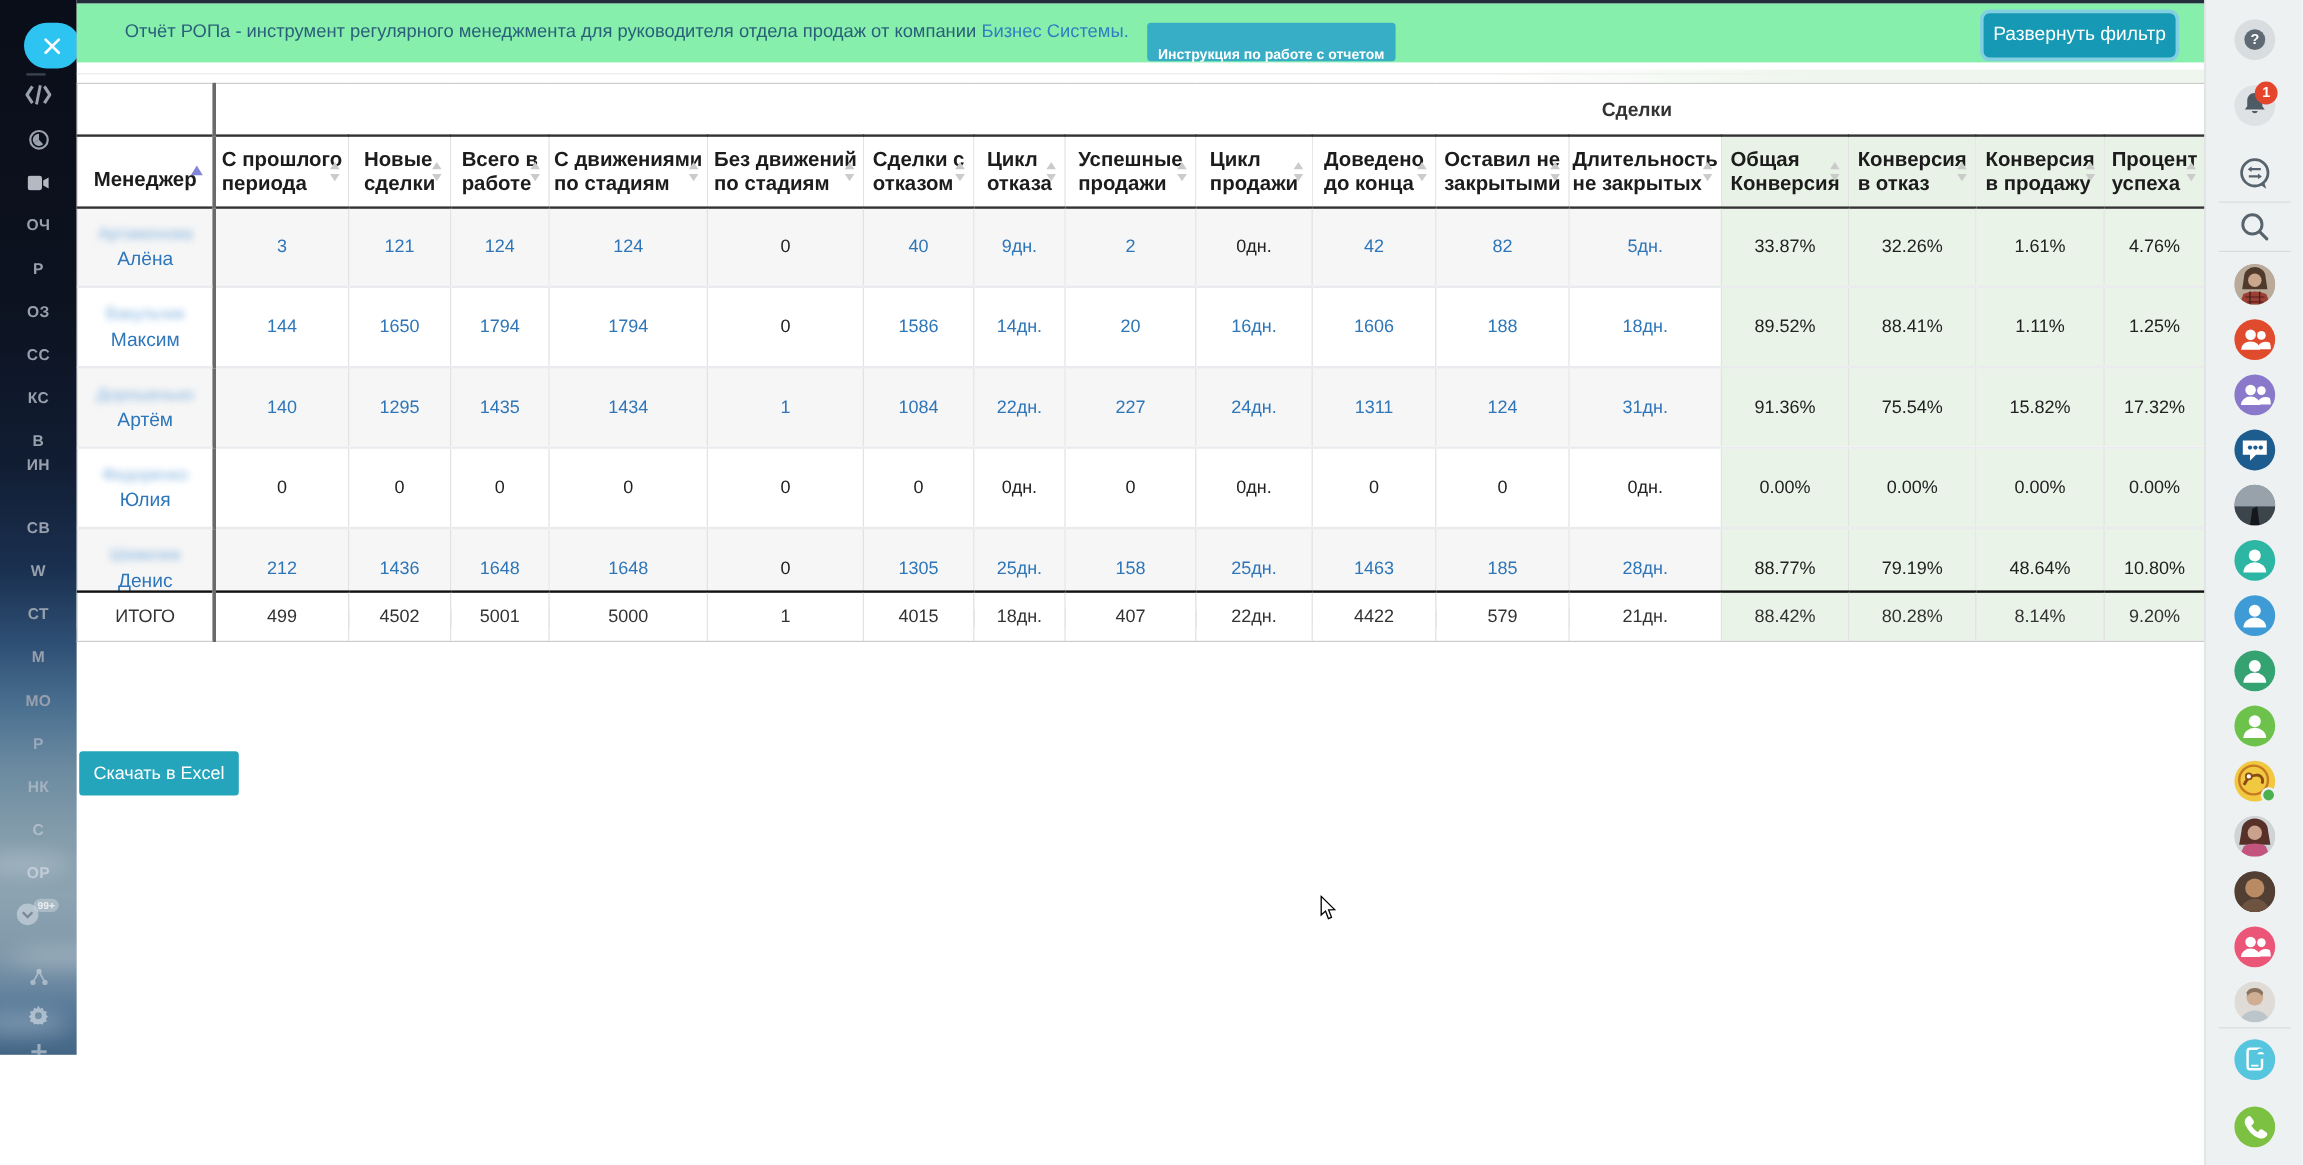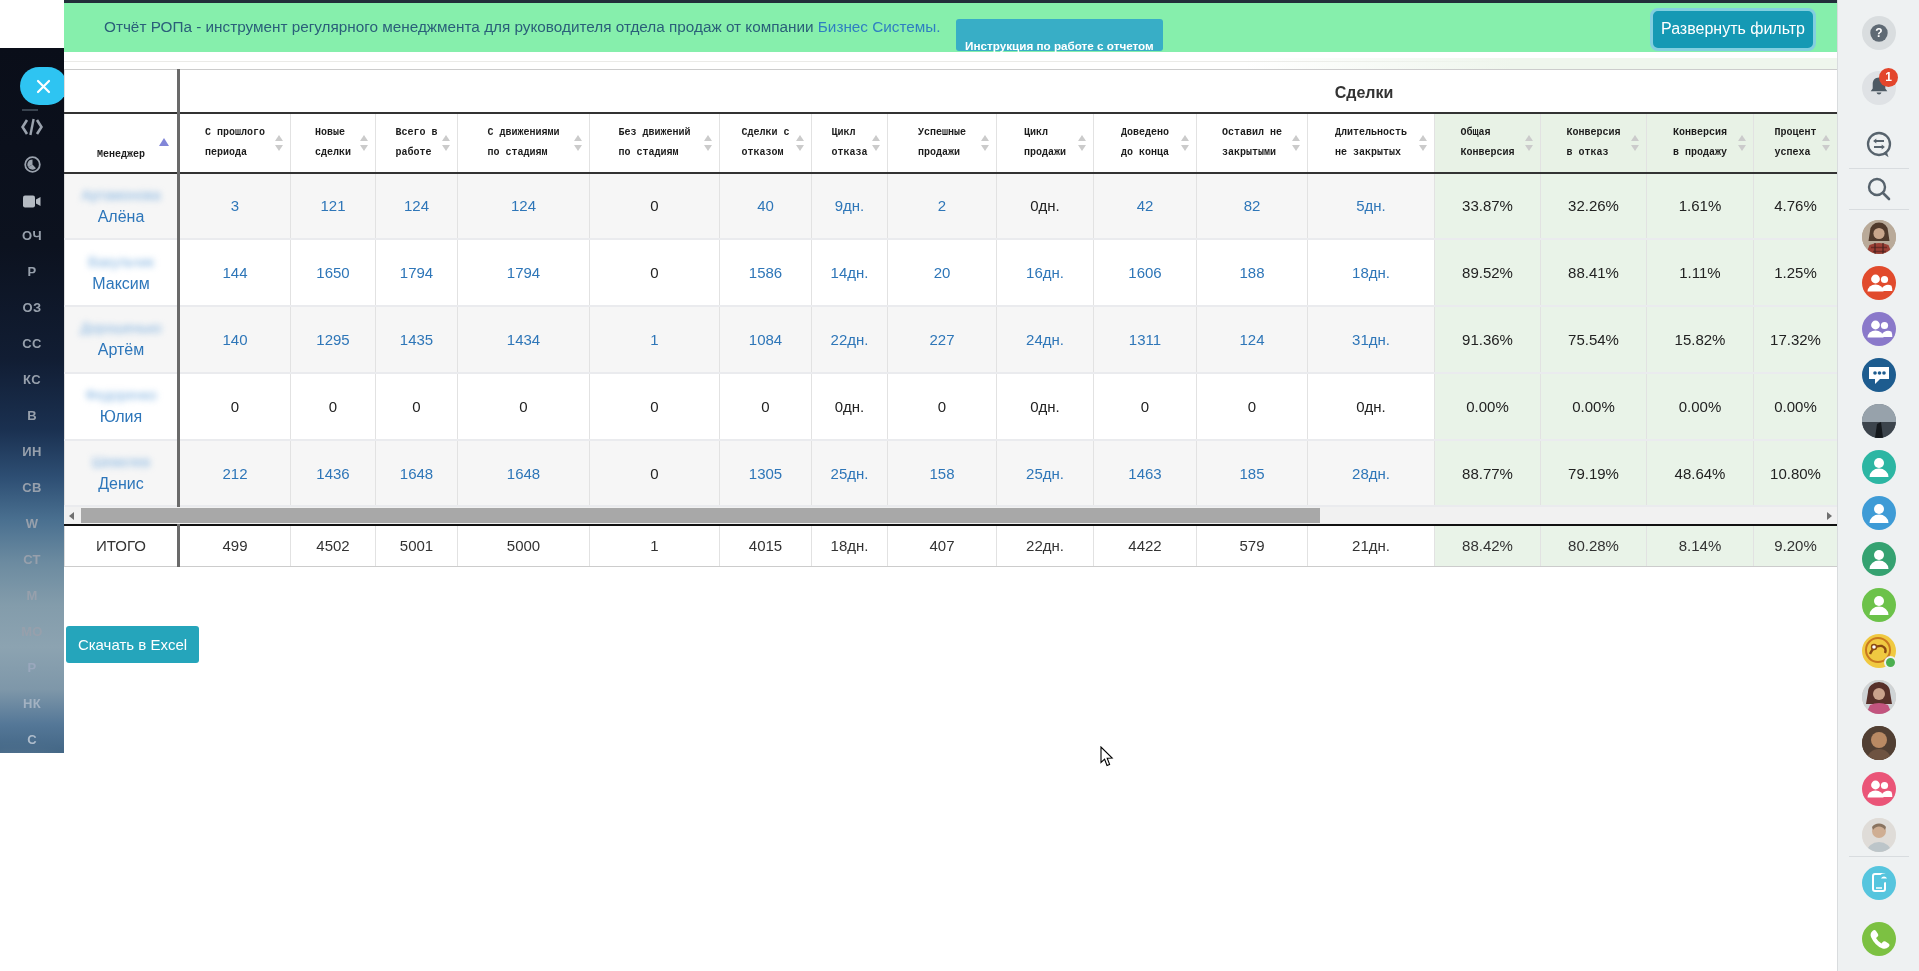--- a/index.html
+++ b/index.html
@@ -1,23 +1,23 @@
 <!DOCTYPE html>
 <html><head>
 <meta charset="utf-8">
 <style>
 * { margin:0; padding:0; box-sizing:border-box; }
 html,body { width:1919px; height:971px; overflow:hidden; background:#fff;
   font-family:"Liberation Sans", sans-serif; }
 #page { position:relative; width:1919px; height:971px; }
 
 
-#lsb { position:absolute; left:0; top:0; width:64px; height:705px;
+#lsb { position:absolute; left:0; top:0; width:64px; height:879px;
   background:linear-gradient(180deg,#0a0e19 0%,#0c121f 28%,#111d33 44%,#1a3050 54%,#2e4f74 61%,#4a7090 67%,#6c8ba0 73%,#839cab 79%,#8ca3b1 85%,#7e97a9 91%,#547797 96%,#436685 100%);
-  overflow:hidden;margin-top:48px; }
+  overflow:hidden; }
 #lsb .cloud { position:absolute; background:rgba(255,255,255,.55); border-radius:50%; filter:blur(9px); }
 .lmenu { position:absolute; left:0; width:64px; text-align:center; color:#97a0ac;
   font-size:13px; font-weight:bold; letter-spacing:.3px; }
 #xbtn { position:absolute; left:20px; top:19px; width:47px; height:38px;
   background:#2ec4f2; border-radius:19px; }
 #xbtn svg { position:absolute; left:16px; top:12px; }
 .licon { position:absolute; left:0; width:64px; text-align:center;text-decoration:underline; }
 
 
 #main { position:absolute; left:64px; top:0; width:1773px; height:971px; background:#fff; }
@@ -34,22 +34,22 @@
 
 #greentint { position:absolute; left:1180px; top:58px; width:593px; height:11px; background:linear-gradient(90deg, rgba(239,246,237,0) 0%, rgba(239,246,237,.55) 25%, #eff6ed 45%); }
 
 
 #tbl { position:absolute; left:0px; top:69px; width:1773px; border-collapse:collapse; table-layout:fixed; }
 #tbl td, #tbl th { border-right:1px solid #e2e2e2; overflow:hidden; }
 #tbl .first { border-right:3px solid #6a6a6a; border-left:1px solid #ddd; }
 tr.grp  { height:43px; }
 tr.grp th { border-top:1px solid #ccc; border-bottom:2px solid #333; background:#fff; font-size:16px; color:#333; position:relative; }
 tr.hdr { height:60px; }
-tr.hdr th { border-bottom:2px solid #333; background:#fff; font-size:10px; color:#1c1c1c;
-  vertical-align:middle; position:relative;font-family:Liberation Mono, monospace; }
+tr.hdr th { border-bottom:2px solid #333; background:#fff; font-size:17px; color:#1c1c1c;
+  vertical-align:middle; position:relative; }
 tr.hdr th.first { vertical-align:bottom; padding-bottom:12px; }
 tr.hdr th .lbl { display:inline-block; text-align:left; line-height:20px; }
 tr.hdr th.g { background:#e8f2e6; }
 .sort { position:absolute; right:7px; top:50%; margin-top:-10px; width:8px; height:20px; }
 .sort:before { content:""; position:absolute; left:0; top:2px; border-left:4px solid transparent;
   border-right:4px solid transparent; border-bottom:6.5px solid #cbcbcb; }
 .sort:after { content:""; position:absolute; left:0; bottom:2px; border-left:4px solid transparent;
   border-right:4px solid transparent; border-top:6.5px solid #cbcbcb; }
 .sortup { position:absolute; right:8px; top:24px; width:0; height:0;
   border-left:5px solid transparent; border-right:5px solid transparent; border-bottom:8px solid #8186d8; }
@@ -64,21 +64,21 @@
 td .nm { color:#2d76ba; font-size:16px; }
 
 
 #sbar { position:absolute; left:0; top:507px; width:1773px; height:17px; background:#f1f1f1; }
 #sbar .thumb { position:absolute; left:17px; top:1px; width:1239px; height:15px; background:#a8a8a8; }
 #sbar .ar { position:absolute; top:5px; width:0; height:0; }
 #sbar .al { left:5px; border-top:4px solid transparent; border-bottom:4px solid transparent; border-right:5px solid #6f6f6f; }
 #sbar .arr { right:5px; border-top:4px solid transparent; border-bottom:4px solid transparent; border-left:5px solid #6f6f6f; }
 
 
-#ttbl { position:absolute; left:0; top:524px; width:1773px; border-collapse:collapse; table-layout:fixed;padding-left:28px; }
+#ttbl { position:absolute; left:0; top:492px; width:1773px; border-collapse:collapse; table-layout:fixed;padding-left:28px; }
 #ttbl td { border-right:1px solid #e2e2e2; border-top:2px solid #111; border-bottom:1px solid #ccc;
   text-align:center; font-size:15px; color:#333; height:41px; background:#fff; }
 #ttbl td.first { border-right:3px solid #6a6a6a; border-left:1px solid #ddd; }
 #ttbl td.g { background:#e9f3e8; }
 
 #xlsbtn { position:absolute; left:2px; top:626px; width:133px; height:37px; background:#25a5bb;
   border-radius:3px; color:#fff; font-size:15px; text-align:center; line-height:37px; }
 
 
 #rsb { position:absolute; left:1837px; top:0; width:82px; height:971px; background:#eef1f2;
@@ -116,21 +116,21 @@
   <div class="licon" style="top:146px;"><svg width="18" height="13" viewBox="0 0 18 13">
           <rect x="0" y="0.5" width="12" height="12" rx="2" fill="#b4bac2"></rect>
           <path d="M13 4.5 L17.5 2 L17.5 11 L13 8.5 Z" fill="#b4bac2"></path>
         </svg></div>
   <div class="lmenu" style="top:180px;">ОЧ</div>
   <div class="lmenu" style="top:216px;">Р</div>
   <div class="lmenu" style="top:252px;">ОЗ</div>
   <div class="lmenu" style="top:288px;">СС</div>
   <div class="lmenu" style="top:324px;">КС</div>
   <div class="lmenu" style="top:360px;">В</div>
-  <div class="lmenu" style="top:396px;">ИН</div>
+  <div class="lmenu" style="top:380px;">ИН</div>
   <div class="lmenu" style="top:432px;">СВ</div>
   <div class="lmenu" style="top:468px;">W</div>
   <div class="lmenu" style="top:504px;">СТ</div>
   <div class="lmenu" style="top:540px;">М</div>
   <div class="lmenu" style="top:576px;">МО</div>
   <div class="lmenu" style="top:612px;color:#9aa8bd;">Р</div>
   <div class="lmenu" style="top:648px;color:#a3b2c2;">НК</div>
   <div class="lmenu" style="top:684px;color:#aebccb;">С</div>
   <div class="lmenu" style="top:720px;color:#c2cdd8;">ОР</div>
   <div class="licon" style="top:748px;"><svg width="38" height="26" viewBox="0 0 38 26">

